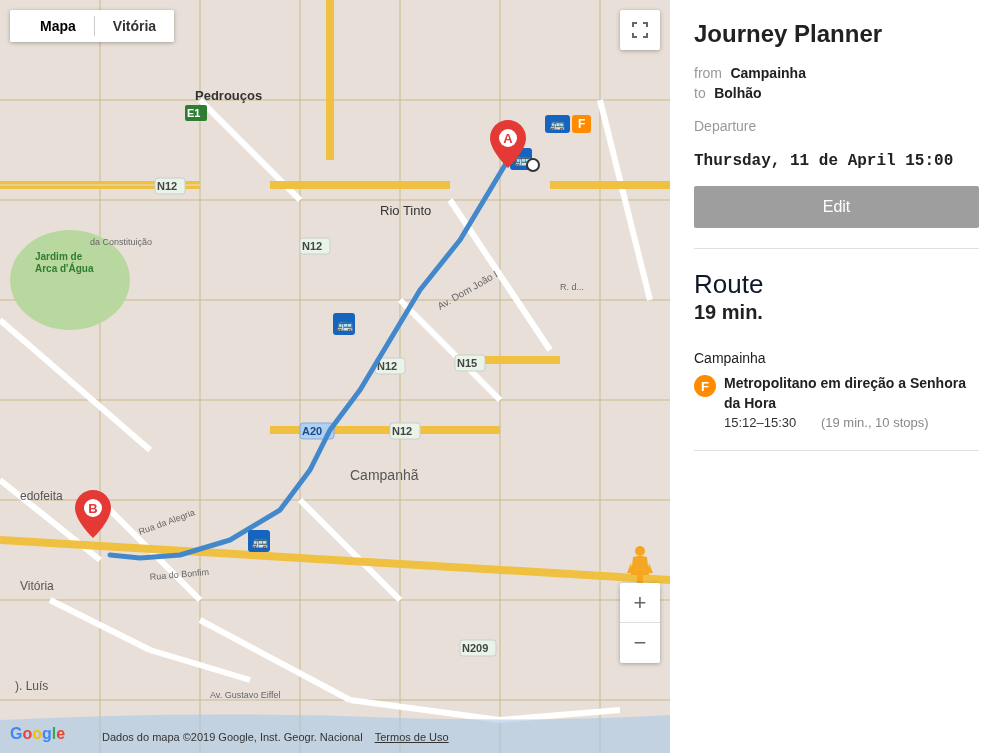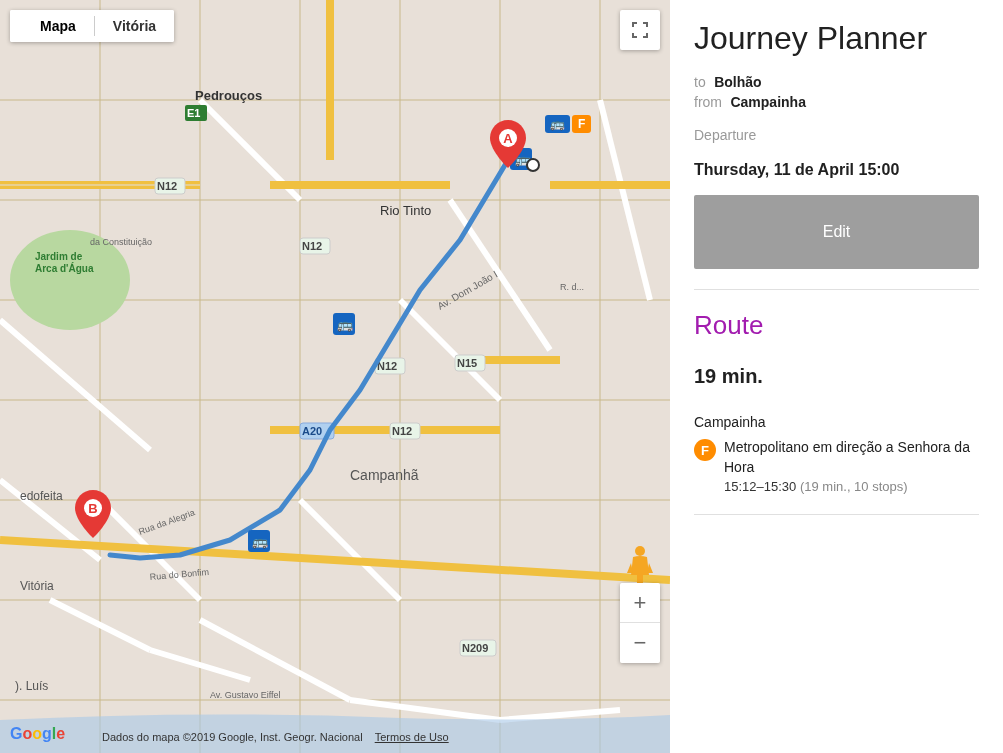--- a/index.html
+++ b/index.html
@@ -174,22 +174,22 @@
 
     
     #right-panel {
       flex: 1;
       padding: 20px 24px;
       overflow-y: auto;
       background: #fff;
     }
 
     .panel-title {
-      font-size: 32px;
-      font-weight: 400;
+      font-size: 24px;
+      font-weight: 700;
       color: #212121;
       margin-bottom: 16px;
     }
 
     .journey-from-to {
       margin-bottom: 16px;
     }
     .journey-label {
       font-size: 14px;
       color: #999;
@@ -210,46 +210,47 @@
     .departure-label {
       font-size: 14px;
       color: #999;
       margin-top: 8px;
       margin-bottom: 18px;
     }
     .departure-value {
       font-size: 16px;
       color: #212121;
       font-weight: bold;
+      font-family: Liberation Mono, monospace;
     }
 
     .edit-btn {
       display: block;
       width: 100%;
       margin-top: 16px;
-      padding: 28px;
+      padding: 12px;
       background: #9e9e9e;
       color: #fff;
       border: none;
       font-size: 16px;
       cursor: pointer;
       border-radius: 2px;
     }
 
     .divider {
       border: none;
       border-top: 1px solid #e0e0e0;
       margin: 20px 0;
     }
 
     .route-title {
       font-size: 26px;
       font-weight: 400;
-      color: #a21caf;
-      margin-bottom: 24px;
+      color: #0f172a;
+      margin-bottom: 1px;
     }
 
     .route-duration {
       font-size: 20px;
       font-weight: bold;
       color: #212121;
       margin-bottom: 26px;
     }
 
     .route-stop {
@@ -276,32 +277,33 @@
       color: #fff;
       font-size: 13px;
       font-weight: bold;
       flex-shrink: 0;
       margin-top: 1px;
     }
 
     .route-step-text {
       font-size: 14px;
       color: #212121;
-      font-weight: normal;
+      font-weight: bold;
       line-height: 1.4;
     }
 
     .route-time {
       font-size: 13px;
       color: #333;
       margin-top: 2px;
     }
     .route-time-secondary {
       color: #888;
       font-weight: normal;
+      margin-left: 21px;
     }
 
   </style>
 </head>
 <body>
 
 <div id="map-panel">
 
   <svg class="map-svg" viewBox="0 0 670 753" xmlns="http://www.w3.org/2000/svg">
 
@@ -482,26 +484,26 @@
     <span style="text-decoration:underline;cursor:pointer;">Termos de Uso</span>
   </div>
 </div>
 
 <div id="right-panel">
 
   <h1 class="panel-title">Journey Planner</h1>
 
   <div class="journey-from-to">
     <span class="journey-row">
+      <span class="journey-label">from</span>
+      <span class="journey-place">Campainha</span>
+    </span>
+    <span class="journey-row">
       <span class="journey-label">to</span>
       <span class="journey-place">Bolhão</span>
-    </span>
-    <span class="journey-row">
-      <span class="journey-label">from</span>
-      <span class="journey-place">Campainha</span>
     </span>
   </div>
 
   <div class="departure-label">Departure</div>
   <div class="departure-value">Thursday, 11 de April 15:00</div>
 
   <button class="edit-btn">Edit</button>
 
   <hr class="divider">
 

